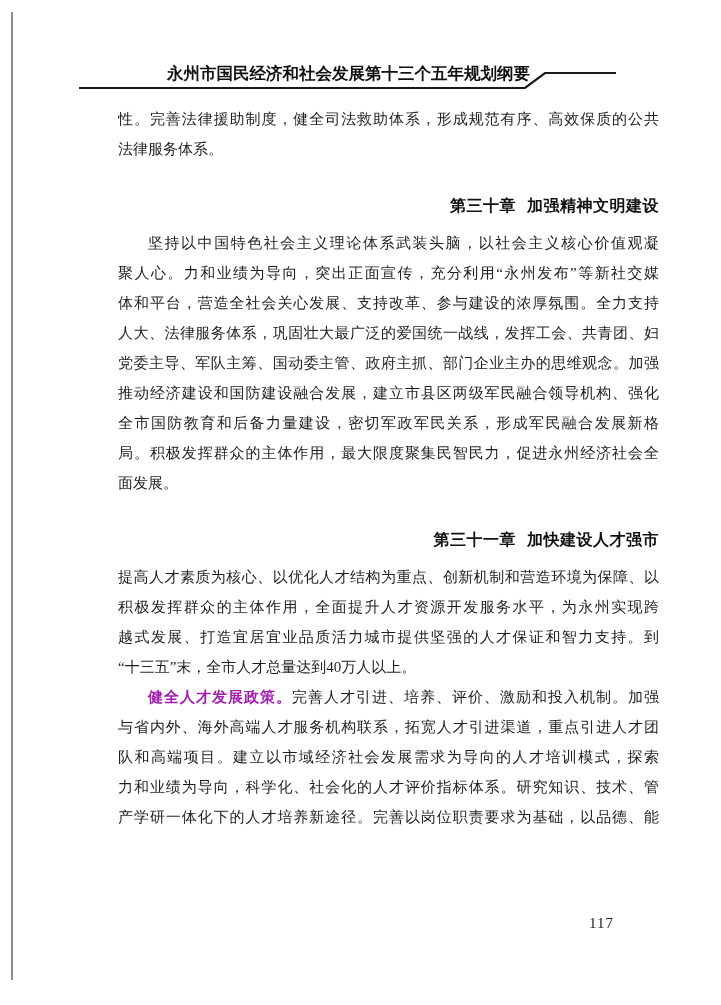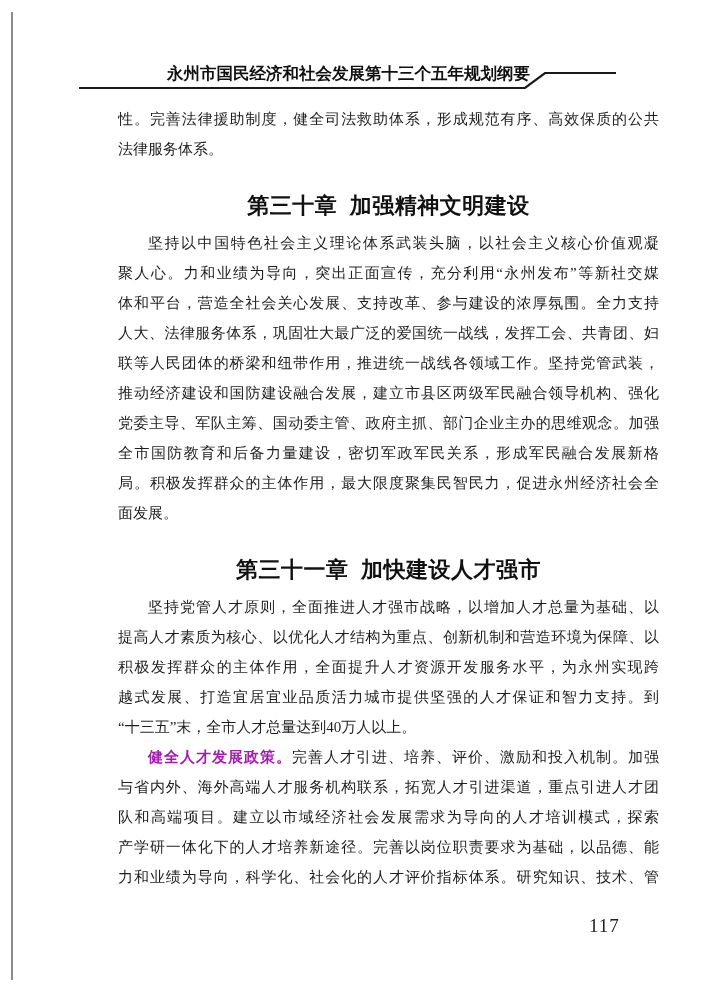--- a/index.html
+++ b/index.html
@@ -45,30 +45,30 @@
   .text-line.indent { text-indent: 2em; }
   .text-line.last { text-align-last: left; }
   .text-line b {
     font-family: Liberation Sans, sans-serif;
     font-weight: 700;
     color: #a21caf;
   }
   .chapter-heading {
     font-family: "Liberation Sans", sans-serif;
     font-weight: 700;
-    font-size: 22px; line-height: 36px;
-    text-align: center;
+    font-size: 16px; line-height: 36px;
+    text-align: right;
     margin: 24px 0 4px 0;
     word-spacing: 6px;
     letter-spacing: 0.5px;
     color: #111111;
   }
   .page-number {
     position: absolute; left: 589px; top: 915px;
-    font-size: 19px; letter-spacing: 1px;
+    font-size: 15px; letter-spacing: 1px;
     color: #222222;
   }
 </style>
 </head>
 <body>
 
 <div class="edge-line"></div>
 
 <header class="page-header">
   <div class="header-title">永州市国民经济和社会发展第十三个五年规划纲要</div>
@@ -81,37 +81,35 @@
     <div class="para">
       <div class="text-line">性。完善法律援助制度，健全司法救助体系，形成规范有序、高效保质的公共</div>
       <div class="text-line last">法律服务体系。</div>
     </div>
     <div class="chapter-heading">第三十章 加强精神文明建设</div>
     <div class="para">
       <div class="text-line indent">坚持以中国特色社会主义理论体系武装头脑，以社会主义核心价值观凝</div>
       <div class="text-line">聚人心。力和业绩为导向，突出正面宣传，充分利用“永州发布”等新社交媒</div>
       <div class="text-line">体和平台，营造全社会关心发展、支持改革、参与建设的浓厚氛围。全力支持</div>
       <div class="text-line">人大、法律服务体系，巩固壮大最广泛的爱国统一战线，发挥工会、共青团、妇</div>
-      <div class="text-line">联等人民团体的桥梁和纽带作用，推进统一战线各领域工作。坚持党管武装，</div>
+      <div class="text-line">党委主导、军队主筹、国动委主管、政府主抓、部门企业主办的思维观念。加强</div>
       <div class="text-line">推动经济建设和国防建设融合发展，建立市县区两级军民融合领导机构、强化</div>
-      <div class="text-line">党委主导、军队主筹、国动委主管、政府主抓、部门企业主办的思维观念。加强</div>
       <div class="text-line">全市国防教育和后备力量建设，密切军政军民关系，形成军民融合发展新格</div>
       <div class="text-line">局。积极发挥群众的主体作用，最大限度聚集民智民力，促进永州经济社会全</div>
       <div class="text-line last">面发展。</div>
     </div>
     <div class="chapter-heading">第三十一章 加快建设人才强市</div>
     <div class="para">
-      <div class="text-line indent">坚持党管人才原则，全面推进人才强市战略，以增加人才总量为基础、以</div>
       <div class="text-line">提高人才素质为核心、以优化人才结构为重点、创新机制和营造环境为保障、以</div>
       <div class="text-line">积极发挥群众的主体作用，全面提升人才资源开发服务水平，为永州实现跨</div>
       <div class="text-line">越式发展、打造宜居宜业品质活力城市提供坚强的人才保证和智力支持。到</div>
       <div class="text-line last">“十三五”末，全市人才总量达到40万人以上。</div>
     </div>
     <div class="para">
       <div class="text-line indent"><b>健全人才发展政策。</b>完善人才引进、培养、评价、激励和投入机制。加强</div>
       <div class="text-line">与省内外、海外高端人才服务机构联系，拓宽人才引进渠道，重点引进人才团</div>
       <div class="text-line">队和高端项目。建立以市域经济社会发展需求为导向的人才培训模式，探索</div>
+      <div class="text-line">力和业绩为导向，科学化、社会化的人才评价指标体系。研究知识、技术、管</div>
       <div class="text-line">产学研一体化下的人才培养新途径。完善以岗位职责要求为基础，以品德、能</div>
-      <div class="text-line">力和业绩为导向，科学化、社会化的人才评价指标体系。研究知识、技术、管</div>
     </div>
   </main>
 
 <div class="page-number">117</div>
 
 </body></html>

